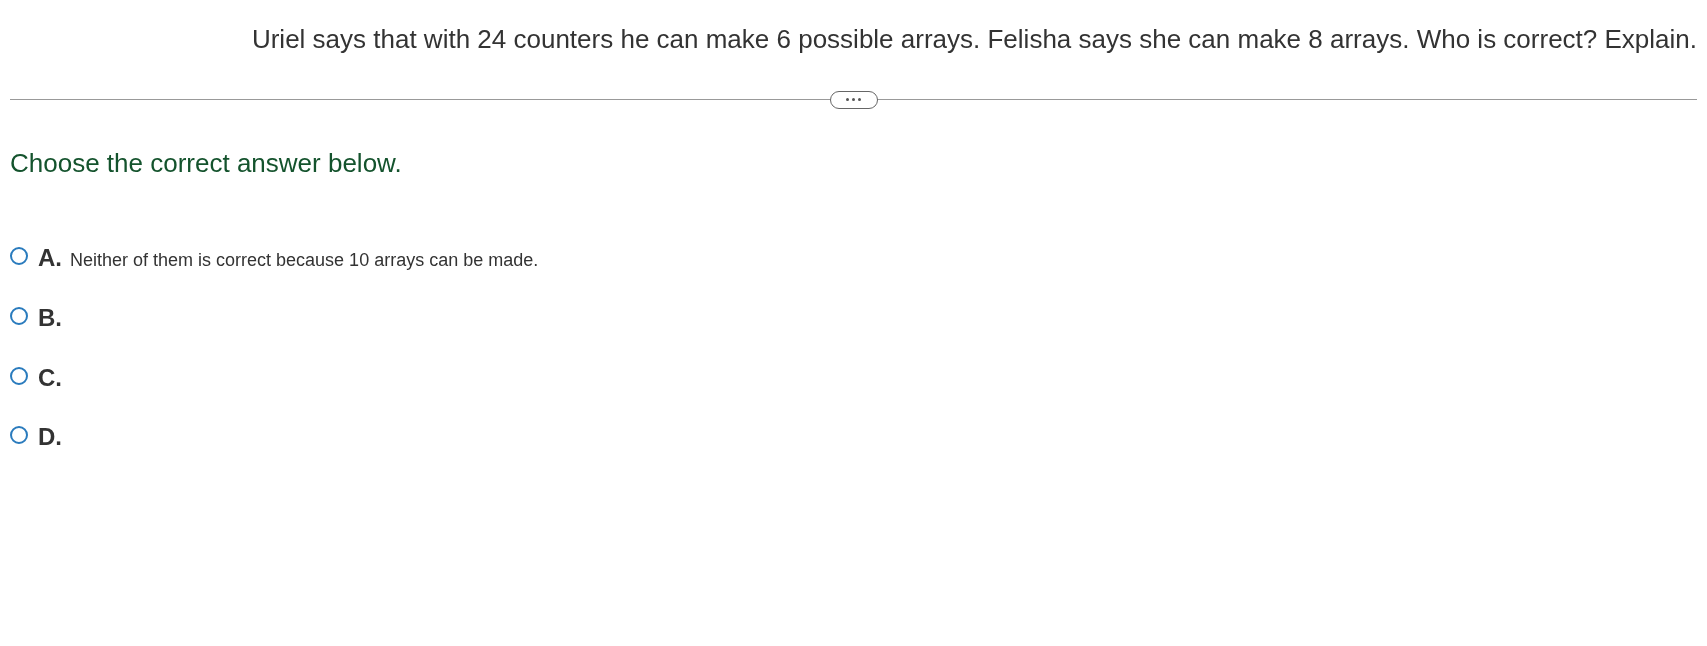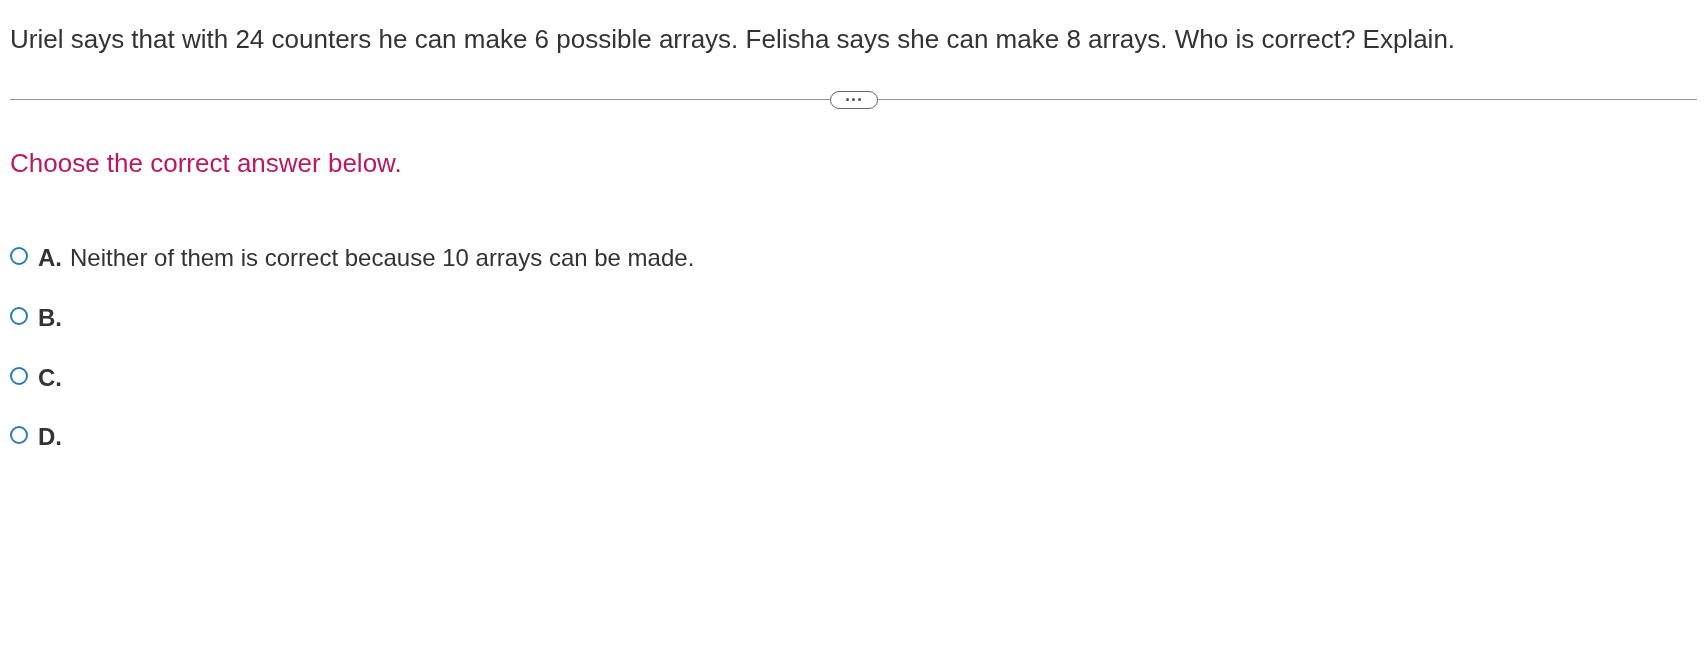--- a/index.html
+++ b/index.html
@@ -14,20 +14,21 @@
       font-size: 24px;
       line-height: 1.4;
       padding: 20px 10px;
       width: 1707px;
     }
     .question-text {
       font-size: 26px;
       color: #333;
       margin-bottom: 40px;
       line-height: 1.5;
+      text-align: right;
     }
     .divider-container {
       position: relative;
       margin: 30px 0 45px 0;
       height: 1px;
     }
     .divider-line {
       border: none;
       border-top: 1px solid #999;
       height: 0;
@@ -54,21 +55,21 @@
     }
     .divider-dots span {
       width: 3px;
       height: 3px;
       background: #555;
       border-radius: 50%;
       display: block;
     }
     .instruction {
       font-size: 26px;
-      color: #be185d;
+      color: #14532d;
       margin-bottom: 60px;
     }
     .options {
       display: flex;
       flex-direction: column;
       gap: 26px;
     }
     .option {
       display: flex;
       align-items: flex-start;
@@ -85,21 +86,21 @@
       background: #fff;
     }
     .option-label {
       font-weight: bold;
       color: #333;
       margin-right: 8px;
       white-space: nowrap;
     }
     .option-text {
       color: #333;
-      font-size: 24px;
+      font-size: 18px;
     }
     .option-content {
       display: flex;
       align-items: baseline;
       flex: 1;
     }
   </style>
 </head>
 <body>
 

